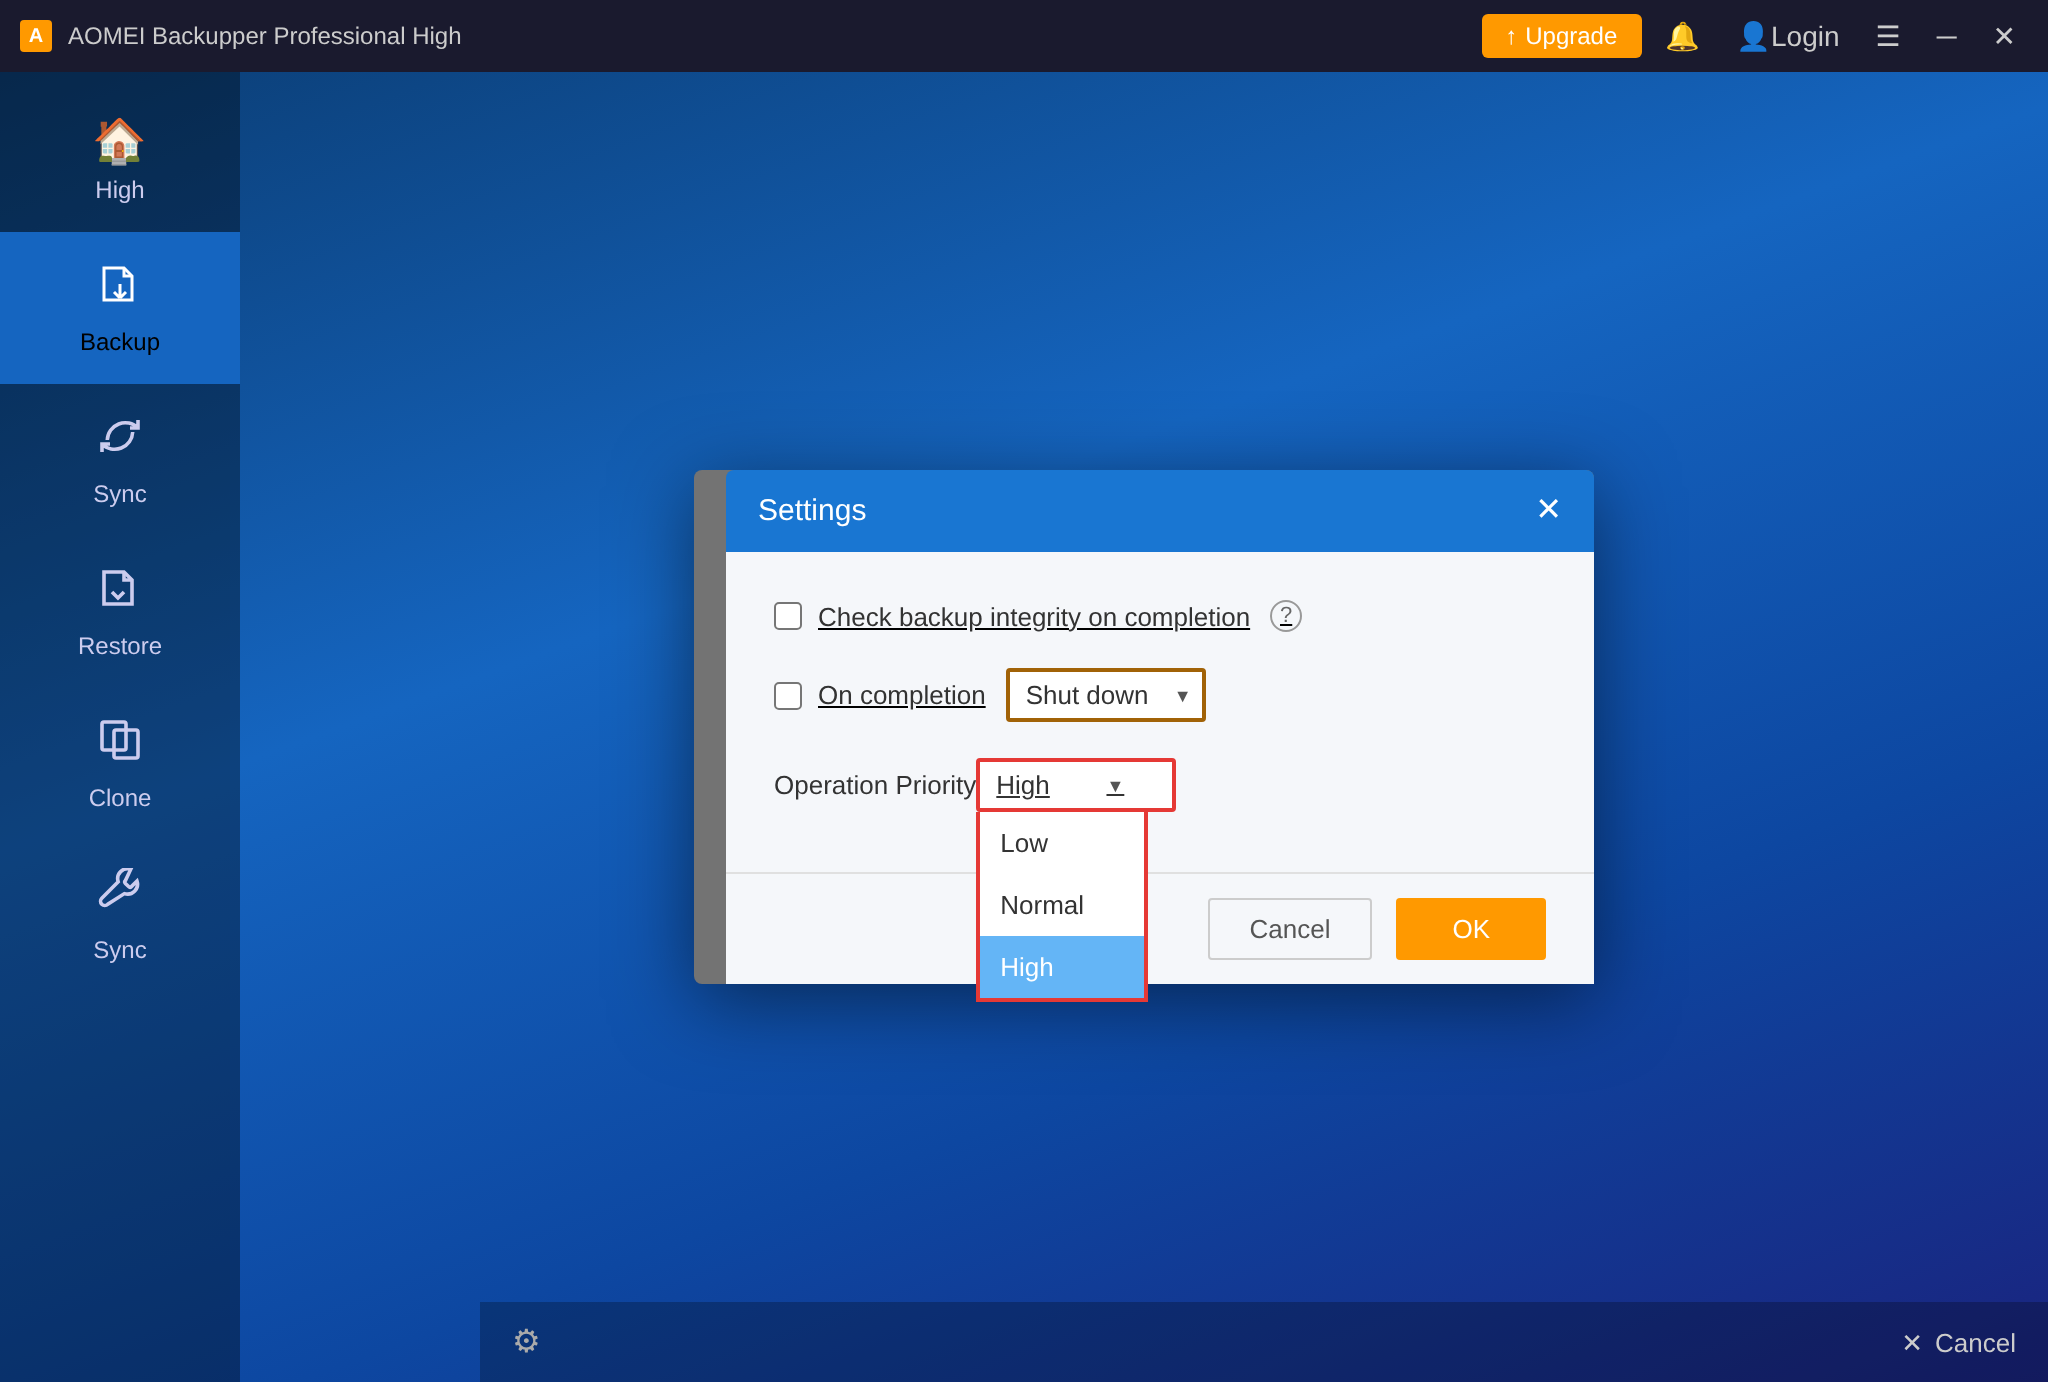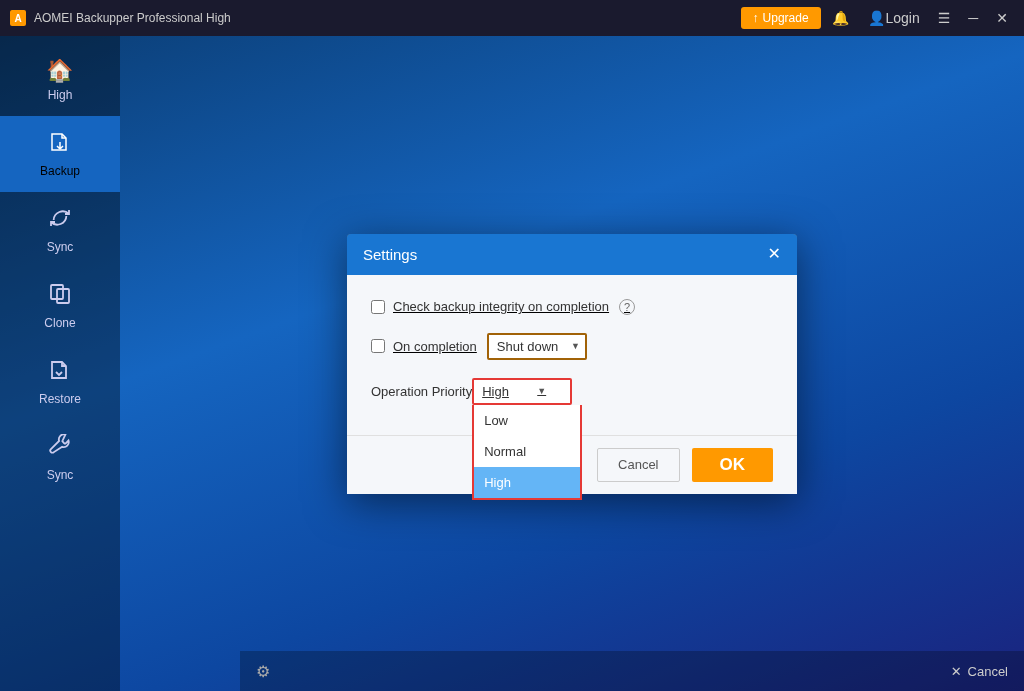--- a/index.html
+++ b/index.html
@@ -157,20 +157,21 @@
     }
 
     
     .settings-dialog {
       width: 450px;
       background: #737373;
       border-radius: 4px;
       overflow: visible;
       box-shadow: 0 8px 40px rgba(0,0,0,0.5);
       position: relative;
+      padding-left: 16px;
     }
     .dialog-header {
       background: #1976d2;
       color: white;
       padding: 12px 16px;
       display: flex;
       align-items: center;
       justify-content: space-between;
       border-radius: 4px 4px 0 0;
     }
@@ -286,21 +287,21 @@
     .priority-select-box::after {
       content: '▼';
       font-size: 9px;
       color: #555;
     }
 
     .priority-dropdown-list {
       position: absolute;
       top: 100%;
       left: 0;
-      width: 110px;
+      width: 86px;
       background: white;
       border: 2px solid #e53935;
       border-top: none;
       z-index: 999;
       list-style: none;
     }
     .priority-dropdown-list li {
       padding: 8px 10px;
       font-size: 13px;
       color: #333;
@@ -328,23 +329,23 @@
       border-radius: 2px;
       font-size: 13px;
       cursor: pointer;
     }
     .btn-ok {
       background: #f90;
       border: none;
       color: white;
       padding: 7px 28px;
       border-radius: 2px;
-      font-size: 17px;
-      cursor: pointer;
-      font-weight: 700;
+      font-size: 13px;
+      cursor: pointer;
+      font-weight: 400;
     }
   </style>
 </head>
 <body>
 
 <div class="title-bar">
   <div class="title-bar-left">
     <div class="title-bar-icon">A</div>
     <span>AOMEI Backupper Professional High</span>
   </div>
@@ -384,35 +385,35 @@
       <span class="sidebar-icon">
         <svg width="24" height="24" viewBox="0 0 24 24" fill="none" stroke="#cce" stroke-width="1.8">
           <path d="M7 16H3v4m0-4a9 9 0 0 0 15.36-6M17 8h4V4m0 4A9 9 0 0 0 5.64 14"></path>
         </svg>
       </span>
       <span class="sidebar-label">Sync</span>
     </div>
     <div class="sidebar-item">
       <span class="sidebar-icon">
         <svg width="24" height="24" viewBox="0 0 24 24" fill="none" stroke="#cce" stroke-width="1.8">
-          <rect x="3" y="3" width="12" height="14" rx="1"></rect>
-          <rect x="9" y="7" width="12" height="14" rx="1"></rect>
-        </svg>
-      </span>
-      <span class="sidebar-label">Clone</span>
-    </div>
-    <div class="sidebar-item">
-      <span class="sidebar-icon">
-        <svg width="24" height="24" viewBox="0 0 24 24" fill="none" stroke="#cce" stroke-width="1.8">
           <path d="M4 4h10l4 4v12H4V4z"></path>
           <path d="M14 4v4h4"></path>
           <path d="M8 14l3 3 3-3"></path>
         </svg>
       </span>
       <span class="sidebar-label">Restore</span>
+    </div>
+    <div class="sidebar-item">
+      <span class="sidebar-icon">
+        <svg width="24" height="24" viewBox="0 0 24 24" fill="none" stroke="#cce" stroke-width="1.8">
+          <rect x="3" y="3" width="12" height="14" rx="1"></rect>
+          <rect x="9" y="7" width="12" height="14" rx="1"></rect>
+        </svg>
+      </span>
+      <span class="sidebar-label">Clone</span>
     </div>
     <div class="sidebar-item">
       <span class="sidebar-icon">
         <svg width="24" height="24" viewBox="0 0 24 24" fill="none" stroke="#cce" stroke-width="1.8">
           <path d="M14.7 6.3a1 1 0 0 0 0 1.4l1.6 1.6a1 1 0 0 0 1.4 0l2.8-2.8a5 5 0 0 1-6.3 6.3L5.9 18.1a2.12 2.12 0 0 1-3-3l8.2-8.2a5 5 0 0 1 6.3-6.3z"></path>
         </svg>
       </span>
       <span class="sidebar-label">Sync</span>
     </div>
   </div>

